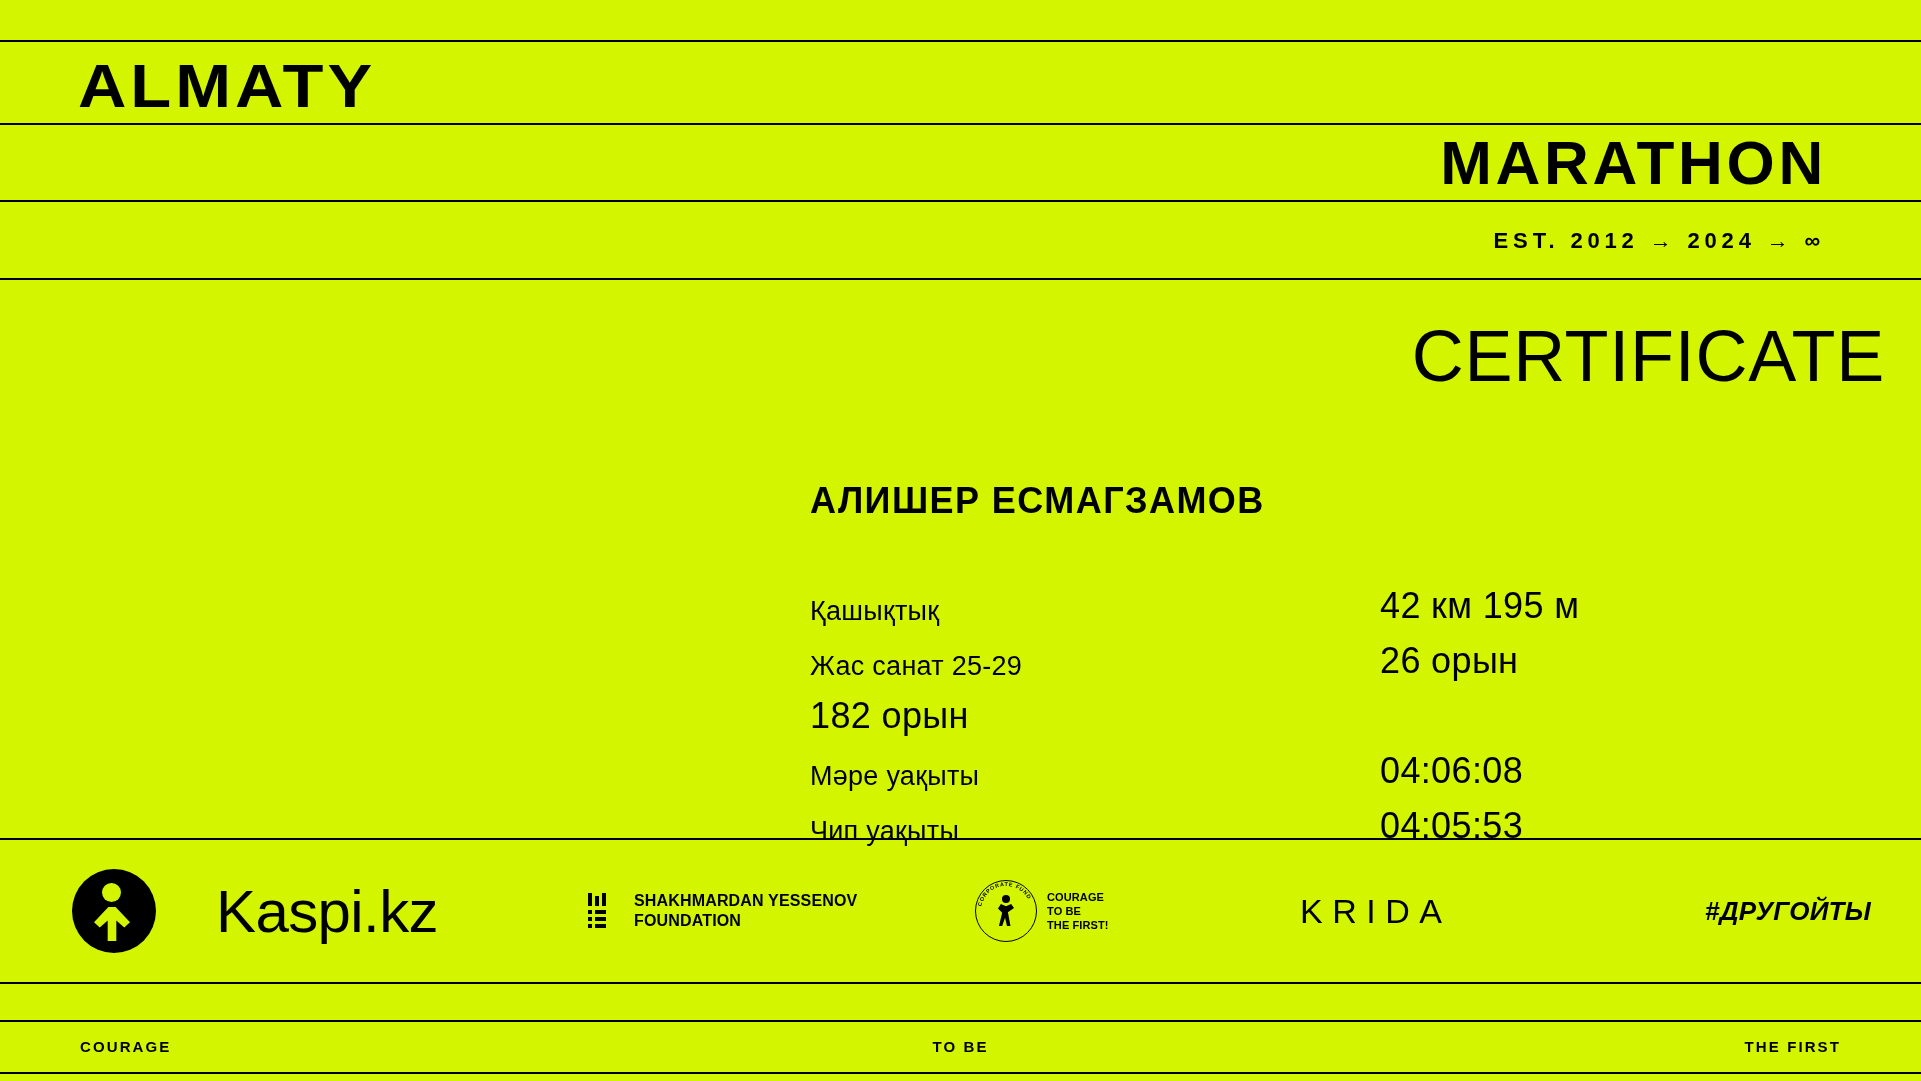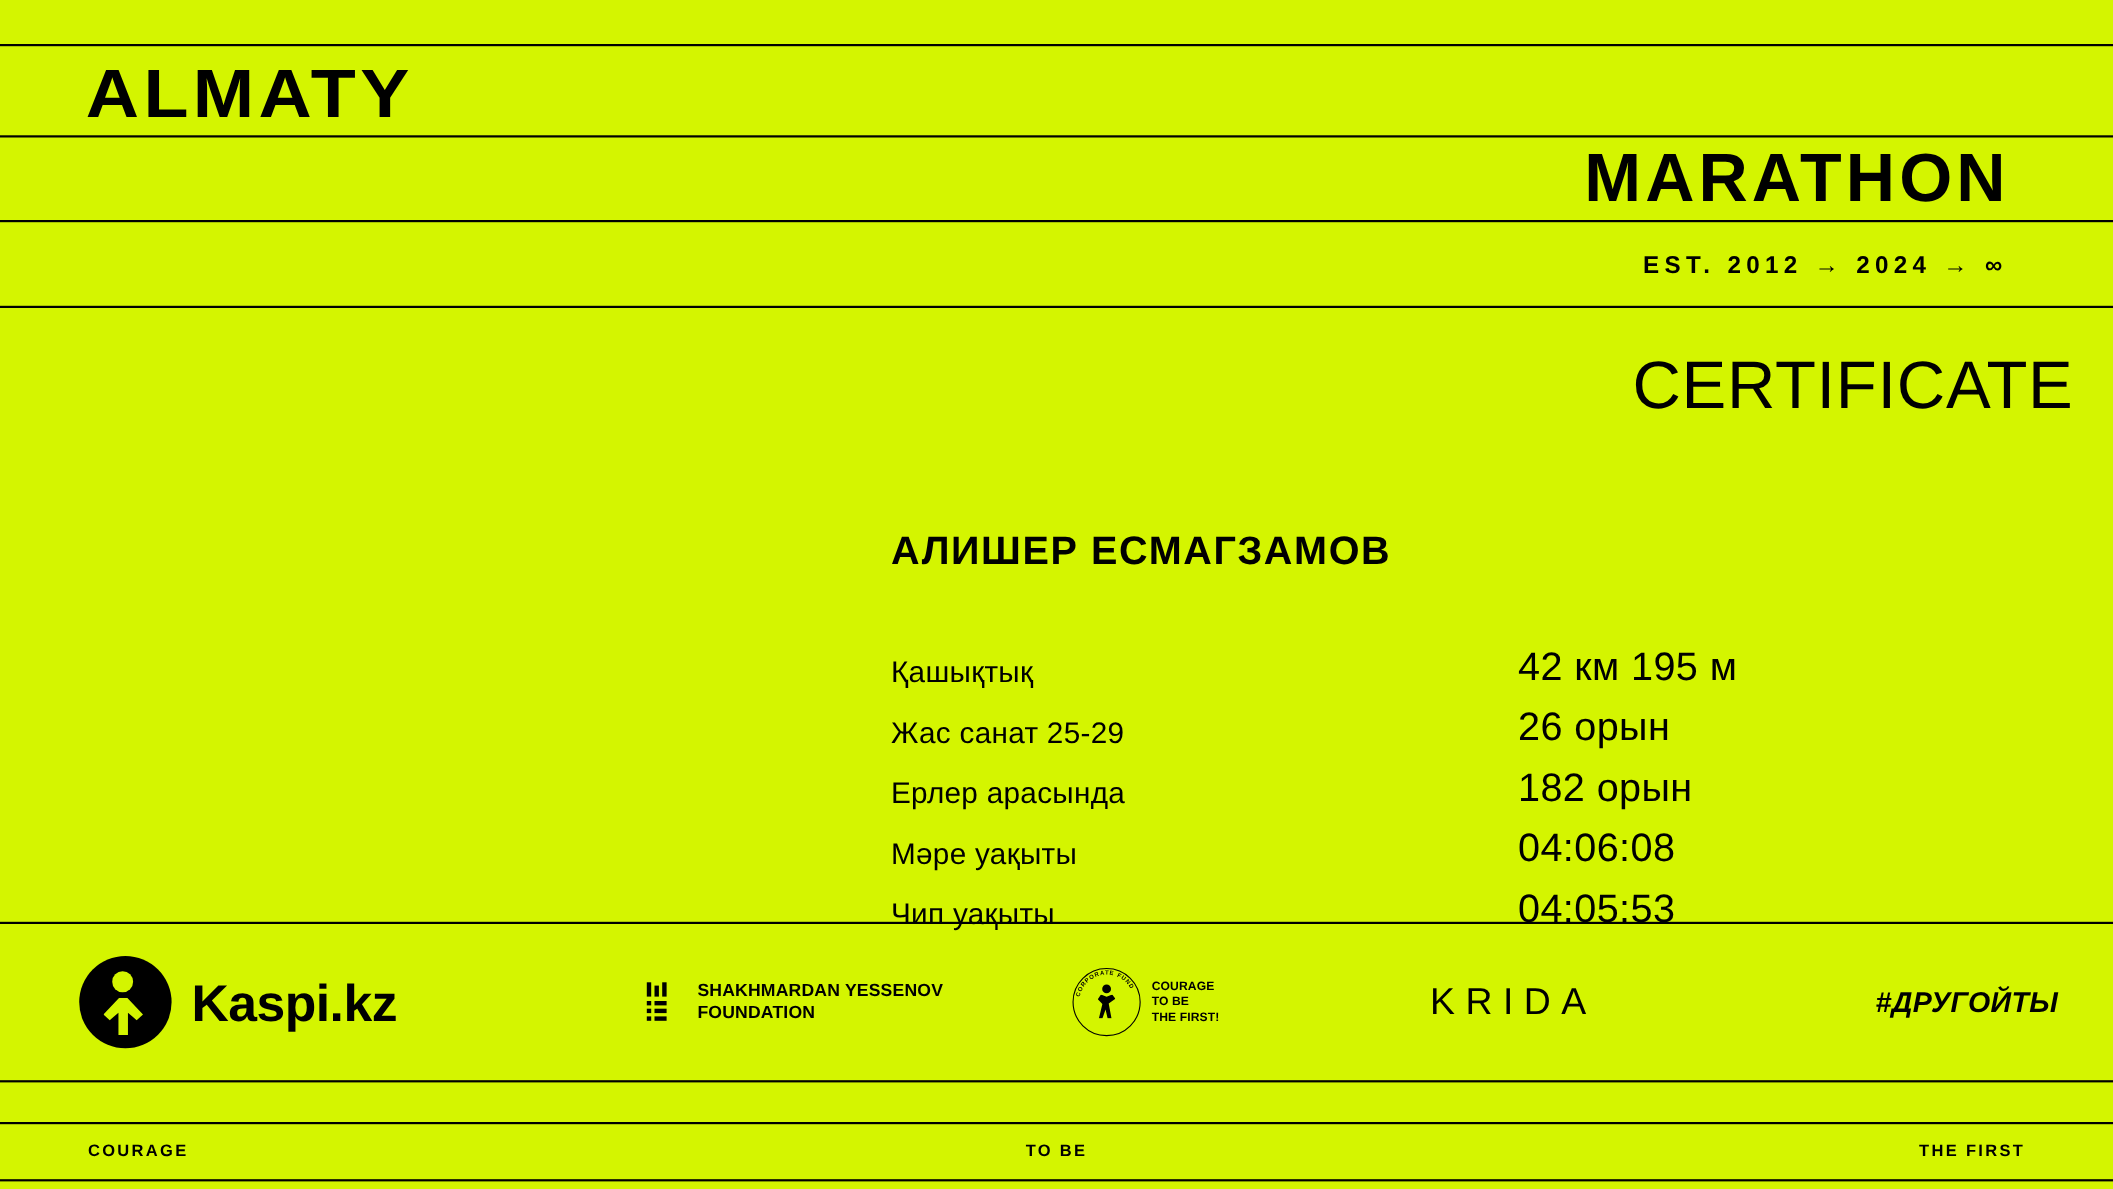--- a/index.html
+++ b/index.html
@@ -77,21 +77,21 @@
     font-weight: 700;
     letter-spacing: 0.22em;
     white-space: nowrap;
   }
 
   
   .title {
     position: absolute;
     right: 36px;
     top: 320px;
-    font-size: 61px;
+    font-size: 72px;
     font-weight: 400;
     letter-spacing: 0.01em;
     line-height: 1;
     white-space: nowrap;
   }
 
   
   .athlete-name {
     position: absolute;
     left: 810px;
@@ -170,23 +170,24 @@
     content: "";
     position: absolute;
     left: 22px;
     top: 38px;
     width: 36px;
     height: 34px;
     background: #d4f500;
     clip-path: polygon(40% 0%, 60% 0%, 100% 45%, 84% 60%, 62% 40%, 62% 100%, 38% 100%, 38% 40%, 16% 60%, 0% 45%);
   }
   .kaspi-text {
-    font-size: 47px;
-    font-weight: 700;
+    font-size: 60px;
+    font-weight: 400;
     letter-spacing: -0.01em;
+    margin-left: 42px;
   }
 
   
   .sponsor-yessenov {
     position: absolute;
     left: 588px;
     top: 0;
     height: 142px;
     display: flex;
     align-items: center;
@@ -350,21 +351,20 @@
   <div class="results">
     <div class="result-row">
       <div class="result-label">Қашықтық</div>
       <div class="result-value">42 км 195 м</div>
     </div>
     <div class="result-row">
       <div class="result-label">Жас санат 25-29</div>
       <div class="result-value">26 орын</div>
     </div>
     <div class="result-row">
-      <div class="result-label">Ерлер арасында</div>
       <div class="result-value">182 орын</div>
     </div>
     <div class="result-row">
       <div class="result-label">Мәре уақыты</div>
       <div class="result-value">04:06:08</div>
     </div>
     <div class="result-row">
       <div class="result-label">Чип уақыты</div>
       <div class="result-value">04:05:53</div>
     </div>

